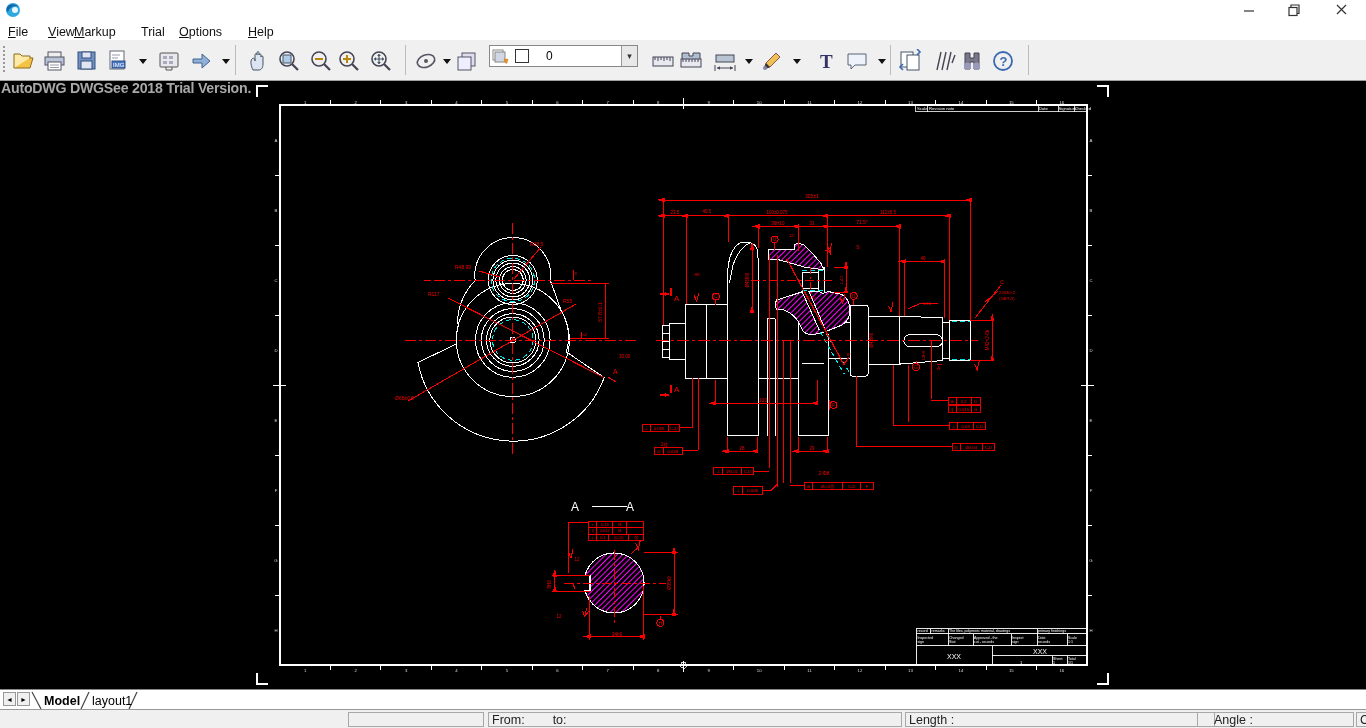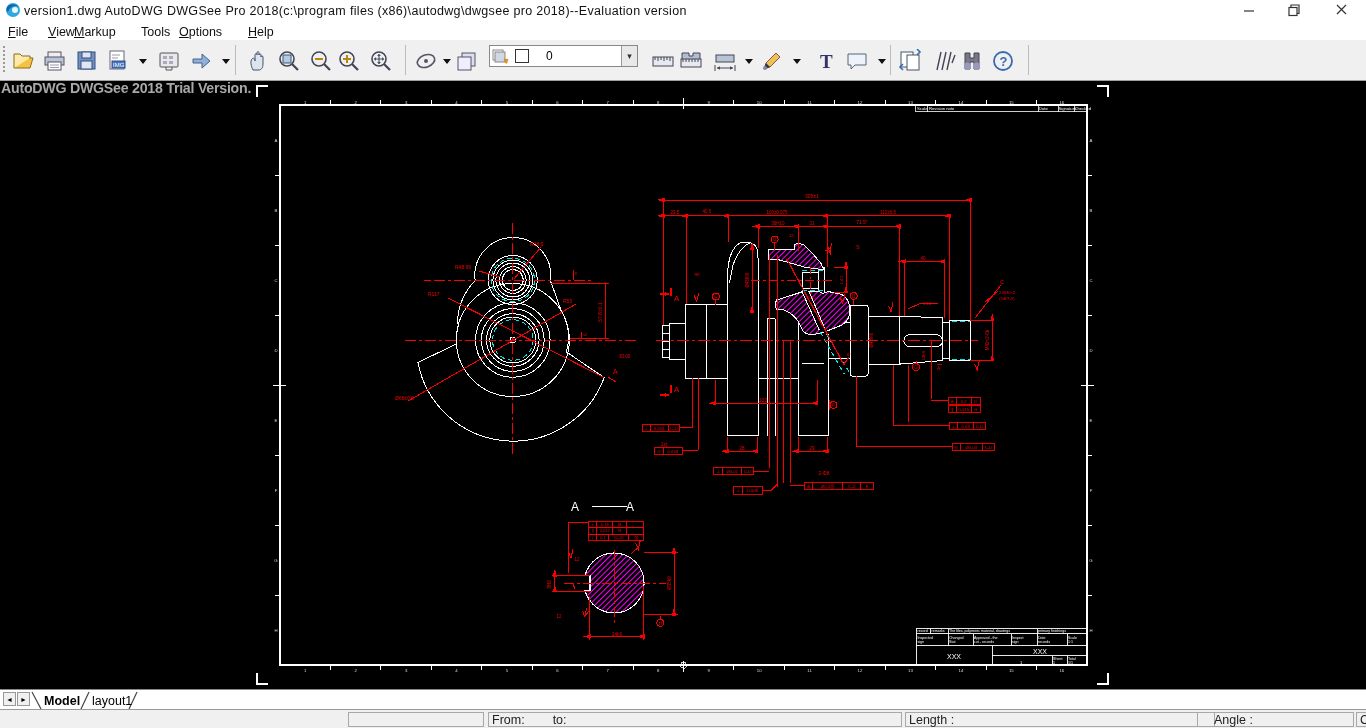--- a/index.html
+++ b/index.html
@@ -20,33 +20,32 @@
 #statusbar{position:absolute;left:0;top:709px;width:1366px;height:19px;background:#f0f0f0;border-top:1px solid #999;font-size:12.5px;color:#222}
 .sbox{position:absolute;top:2px;height:15px;border:1px solid #a8a8a8;white-space:nowrap}
 .sbox span{position:relative;top:0px}
 </style></head><body>
 <div id="titlebar">
 <svg width="16" height="16" style="position:absolute;left:5px;top:2px" viewBox="0 0 16 16">
       <circle cx="8" cy="8" r="7" fill="#2da8e0"></circle>
       <path d="M3,10C5,4 11,3 14,5C12,2 6,1 3,4C1,6 1,9 3,10Z" fill="#1565a8"></path>
       <circle cx="10" cy="8" r="3" fill="#eaf6fd"></circle>
     </svg>
-<div id="titletext">version1.dwg AutoDWG DWGSee Pro 2018(c:\program files (x86)\autodwg\dwgsee pro 2018)--Evaluation version</div>
 <svg width="120" height="16" style="position:absolute;right:12px;top:3px" viewBox="0 0 120 16">
 <path d="M10,8H20" stroke="#333" stroke-width="1.2"></path>
 <rect x="55" y="4.5" width="8" height="8" fill="none" stroke="#333" stroke-width="1.2"></rect>
       <path d="M57,4.5V2H65V10.5H63" fill="none" stroke="#333" stroke-width="1.2"></path>
 <path d="M103,2L112,11M112,2L103,11" stroke="#333" stroke-width="1.2"></path>
 </svg>
 </div>
 <div id="menubar">
 <span class="mi" style="left:8px"><u>F</u>ile</span>
 <span class="mi" style="left:48px"><u>V</u>iew</span>
 <span class="mi" style="left:74px"><u>M</u>arkup</span>
-<span class="mi" style="left:141px">Tools</span>
+<span class="mi" style="left:141px">Trial</span>
 <span class="mi" style="left:179px"><u>O</u>ptions</span>
 <span class="mi" style="left:248px"><u>H</u>elp</span>
 </div>
 <div id="toolbar">
     <div id="grip"></div>
     <svg class="tbi" style="left:11px" width="24" height="24" viewBox="0 0 24 24">
       <path d="M3,19L6,9H22L19,19Z" fill="#f5c244" stroke="#8a6d1d"></path>
       <path d="M3,19V5H9L11,7H19V9" fill="#fdeaa8" stroke="#8a6d1d"></path>
     </svg>
     <svg class="tbi" style="left:43px" width="24" height="24" viewBox="0 0 24 24">

